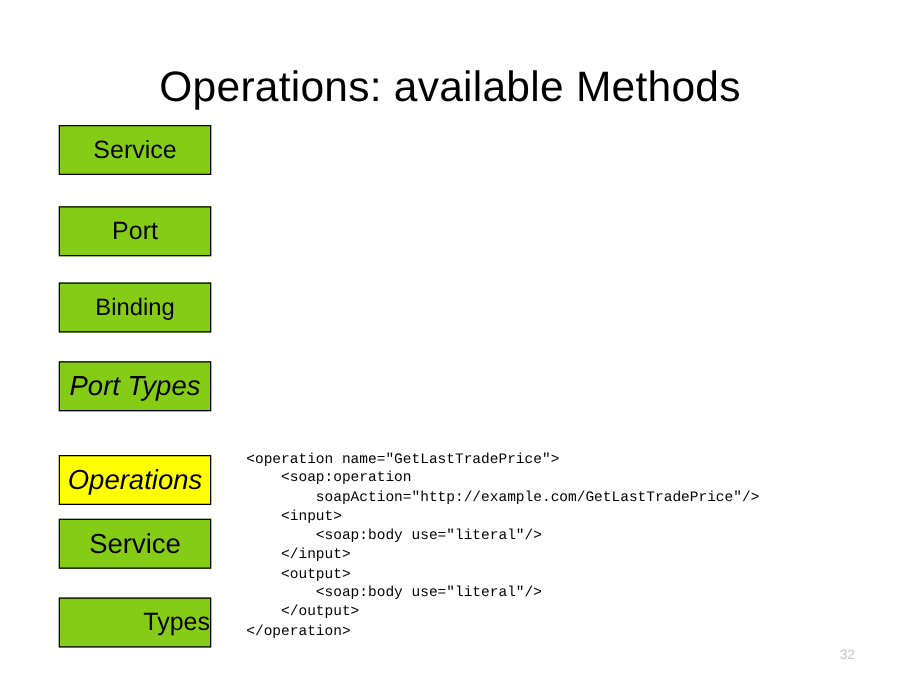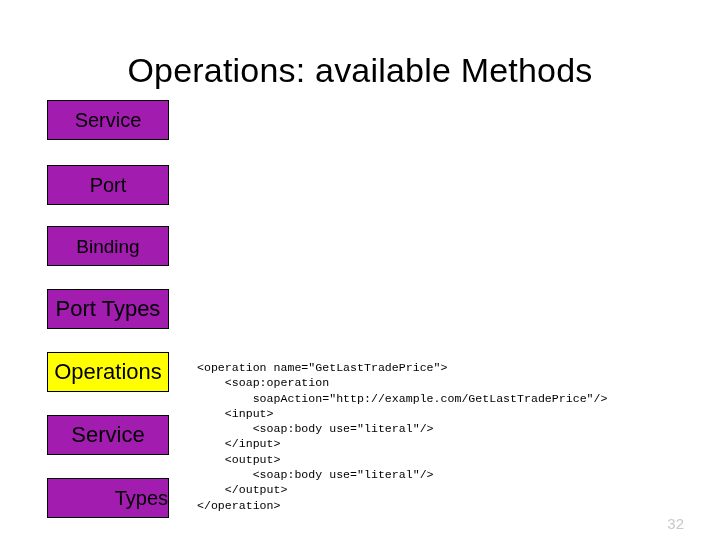--- a/index.html
+++ b/index.html
@@ -46,37 +46,37 @@
     position: absolute;
     left: 0;
     width: 120px;
     height: 38px;
     border: 1px solid #000000;
     box-sizing: content-box;
     display: flex;
     align-items: center;
     justify-content: center;
     color: #000000;
-    background: #a21caf;
+    background: #84cc16;
     overflow: hidden;
   }
   .wsdl-box.highlight {
     background: #ffff00;
   }
   .wsdl-label {
     display: block;
     white-space: nowrap;
     line-height: 1;
   }
 
   .box-0 { top: 0px; }
   .box-1 { top: 65px; }
   .box-2 { top: 126px; }
-  .box-3 { top: 189px; }
-  .box-4 { top: 252px; }
+  .box-3 { top: 189px; font-style: italic; }
+  .box-4 { top: 264px; font-style: italic; }
   .box-5 { top: 315px; }
   .box-6 { top: 378px; justify-content: flex-end; }
 
   .size-lg  { font-size: 20px; }
   .size-md  { font-size: 19px; }
   .size-fit { font-size: 22px; }
 
   
   #code-listing {
     position: absolute;
@@ -89,21 +89,21 @@
     color: #000000;
     white-space: pre;
     letter-spacing: 0px;
   }
 
   
   #page-number {
     position: absolute;
     right: 12px;
     bottom: 8px;
-    font-size: 15px;
+    font-size: 11px;
     color: #c8c8c8;
     line-height: 16px;
   }
 </style>
 </head>
 <body>
 
 <div id="slide">
 
   <h1 id="slide-title">Operations: available Methods</h1>

